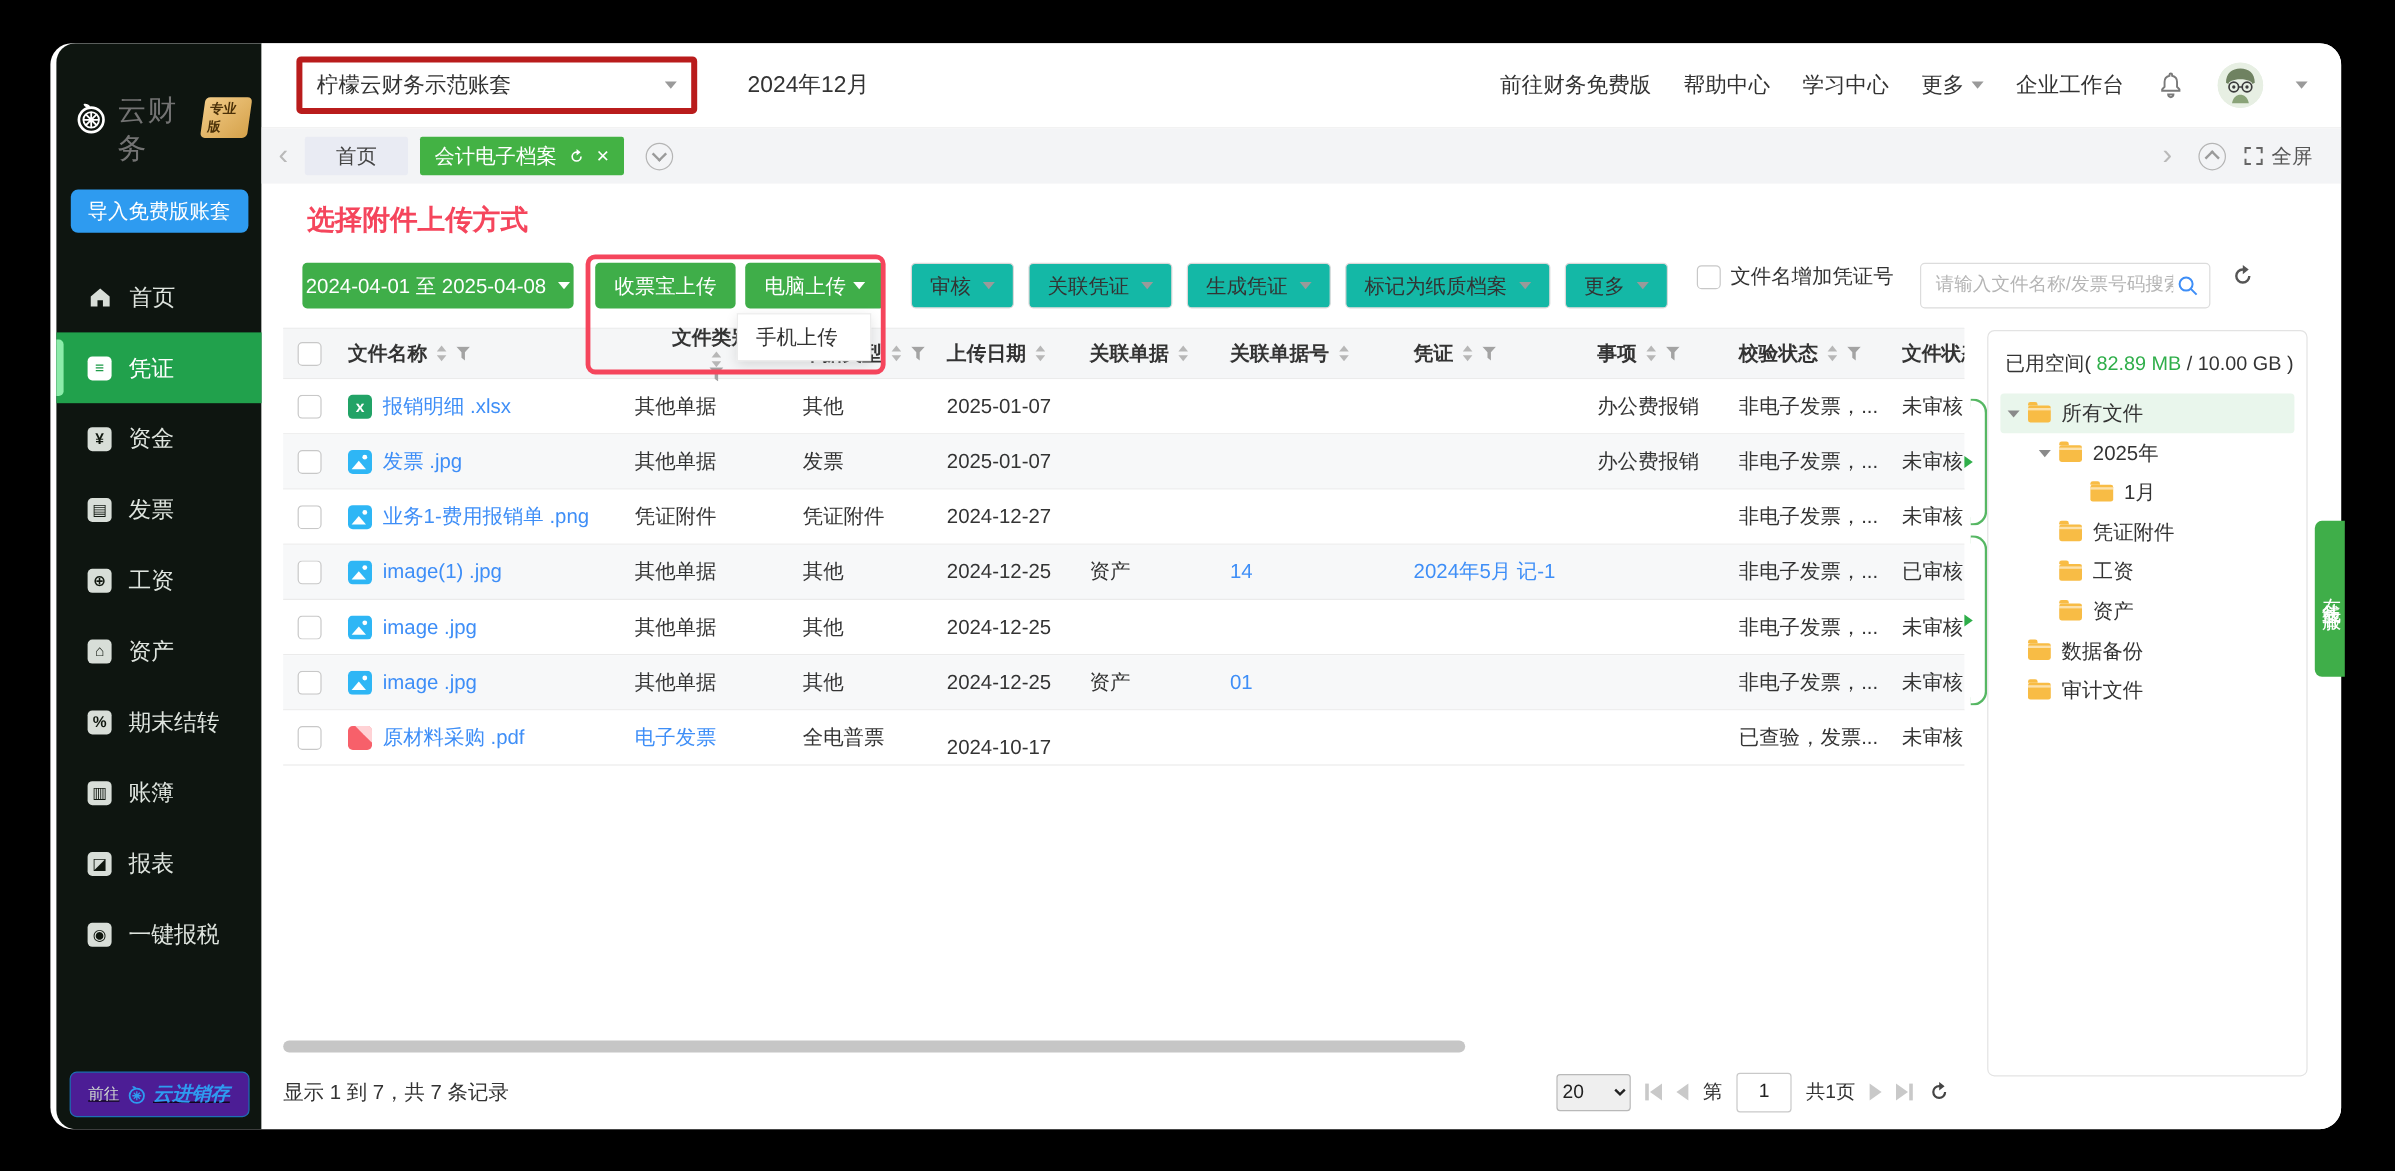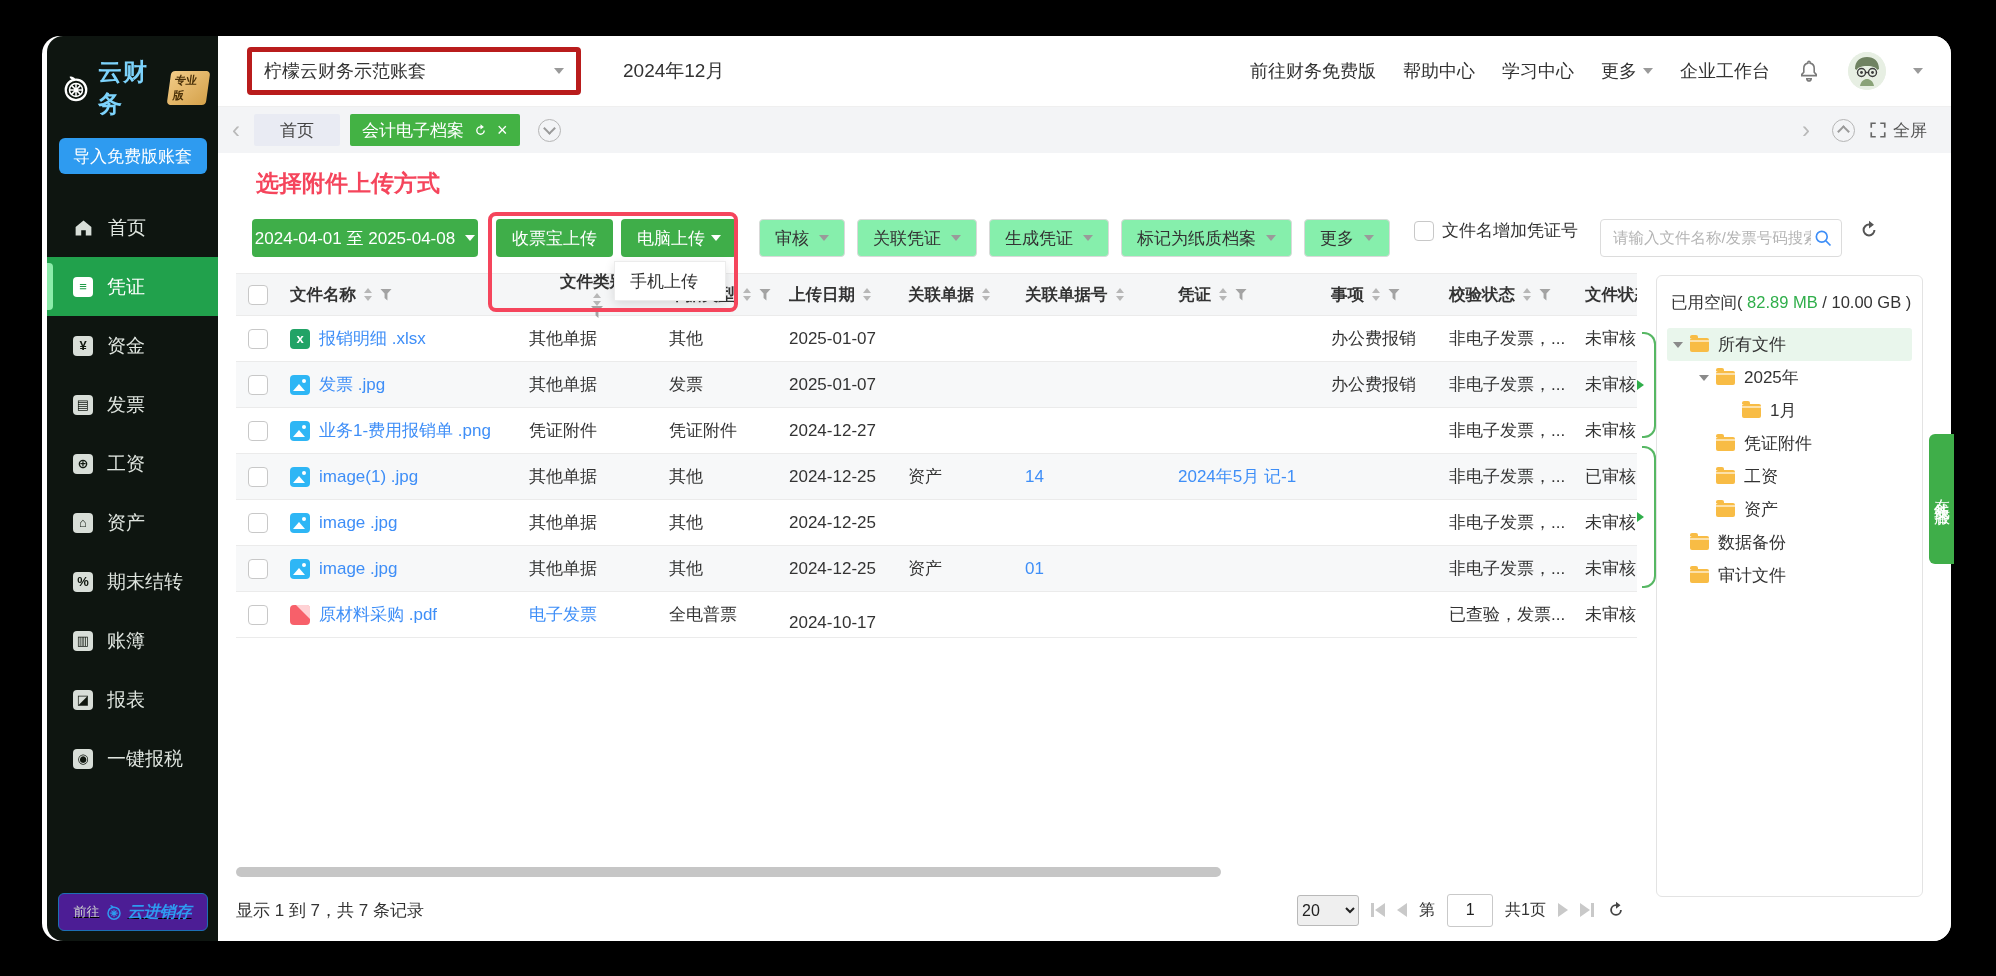--- a/index.html
+++ b/index.html
@@ -5,21 +5,21 @@
   html,body{margin:0;padding:0;}
   body{width:1996px;height:976px;background:#000;position:relative;overflow:hidden;
        font-family:"Liberation Sans","DejaVu Sans",sans-serif;-webkit-font-smoothing:antialiased;}
   .app{position:absolute;left:42px;top:36px;width:1909px;height:905px;background:#fff;
        border-radius:18px;overflow:hidden;display:flex;}
   
   .sidebar{width:171px;background:#0e1510;border-radius:16px 0 0 16px;margin-left:5px;
            display:flex;flex-direction:column;flex-shrink:0;}
   .logo-row{display:flex;align-items:center;gap:7px;padding:20px 10px 12px 14px;}
   .logo-lemon{width:30px;height:30px;flex-shrink:0;}
-  .brand{color:#7dd3fc;font-size:24px;font-weight:bold;letter-spacing:1px;}
+  .brand{color:#737373;font-size:24px;font-weight:normal;letter-spacing:1px;margin-top:20px;}
   .brand-badge{background:linear-gradient(135deg,#f2cb87,#d5a24b);color:#4a3008;font-size:11px;
                font-weight:bold;padding:2px 5px;border-radius:4px;transform:skewX(-8deg);margin-left:-2px;}
   .import-btn{margin:6px auto 10px auto;width:148px;height:36px;background:#2e9bf0;border-radius:6px;
               color:#fff;font-size:17px;display:flex;align-items:center;justify-content:center;cursor:pointer;}
   .nav{margin-top:14px;flex:1;}
   .nav-item{height:59px;display:flex;align-items:center;gap:14px;padding-left:26px;color:#dfe5df;
             font-size:19px;cursor:pointer;position:relative;}
   .nav-item.active{background:#21a14c;color:#fff;}
   .nav-item.active::before{content:"";position:absolute;left:0;top:6px;bottom:6px;width:6px;
             background:#8cecaa;border-radius:0 4px 4px 0;}
@@ -66,21 +66,21 @@
   .page-tabs{display:flex;align-items:flex-end;gap:38px;padding-left:18px;height:40px;flex-shrink:0;}
   .ptab{font-size:19px;font-weight:bold;color:#333;padding-bottom:12px;cursor:pointer;position:relative;}
   .ptab.active{color:#2fae4a;}
   .ptab.active::after{content:"";position:absolute;left:0;right:0;bottom:0;height:3px;background:#2fae4a;}
   .annotation{font-size:23px;font-weight:bold;color:#f5455c;margin-left:4px;padding-bottom:8px;}
   .toolbar{margin-top:12px;padding:0 18px;height:44px;display:flex;align-items:flex-start;position:relative;
            z-index:6;flex-shrink:0;}
   .btn{height:38px;border-radius:4px;display:flex;align-items:center;justify-content:center;
        font-size:17px;cursor:pointer;box-sizing:border-box;}
   .btn.green{background:#3fae49;color:#fff;}
-  .btn.white{background:#86efac;border:1px solid #d9d9d9;color:#333;}
+  .btn.white{background:#14b8a6;border:1px solid #d9d9d9;color:#333;}
   .date-btn{width:226px;gap:10px;}
   .red-box{position:absolute;left:254px;top:-7px;width:242px;height:92px;border:4px solid #f5455c;
            border-radius:8px;z-index:9;pointer-events:none;}
   .dropdown{position:absolute;left:380px;top:42px;width:110px;background:#fff;border:1px solid #ececec;
             box-shadow:0 3px 10px rgba(0,0,0,.12);z-index:8;}
   .dropdown .dd-item{height:38px;display:flex;align-items:center;padding-left:15px;font-size:17px;
             color:#333;cursor:pointer;}
   .tb-gap{width:18px;flex-shrink:0;}
   .chk{width:18px;height:18px;border:1px solid #c8c8c8;border-radius:4px;background:#fff;cursor:pointer;
        flex-shrink:0;}

